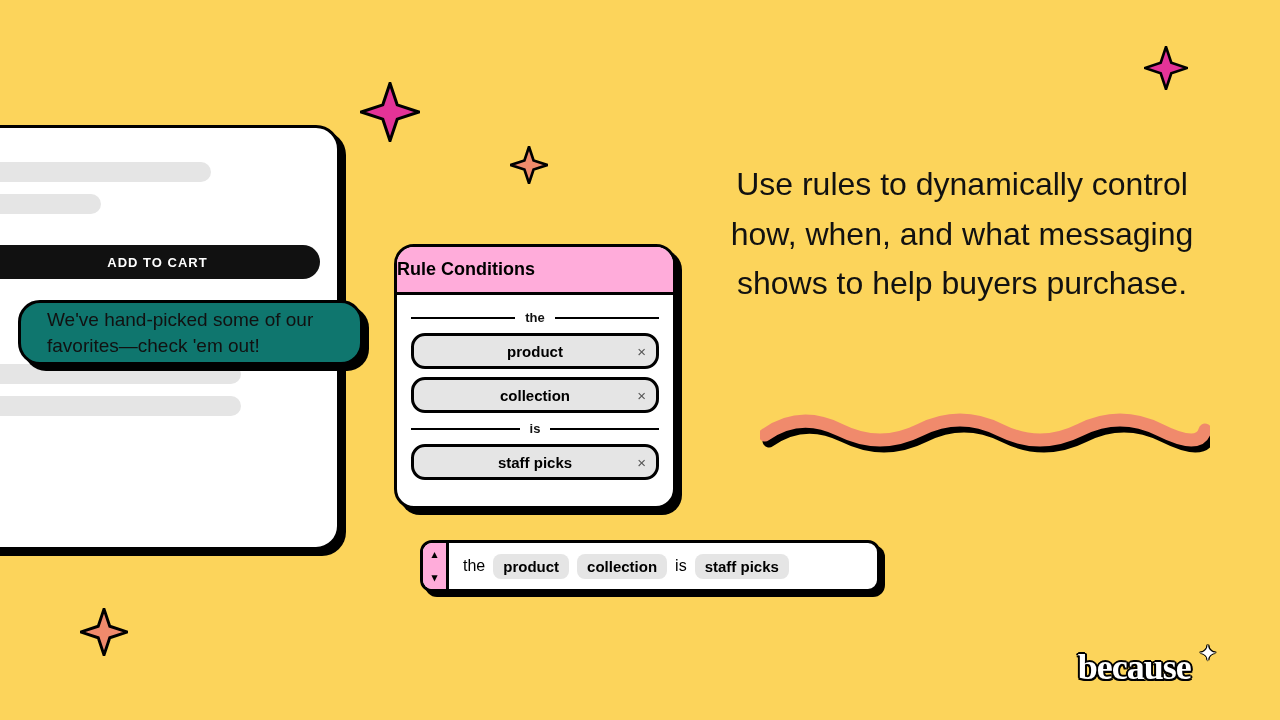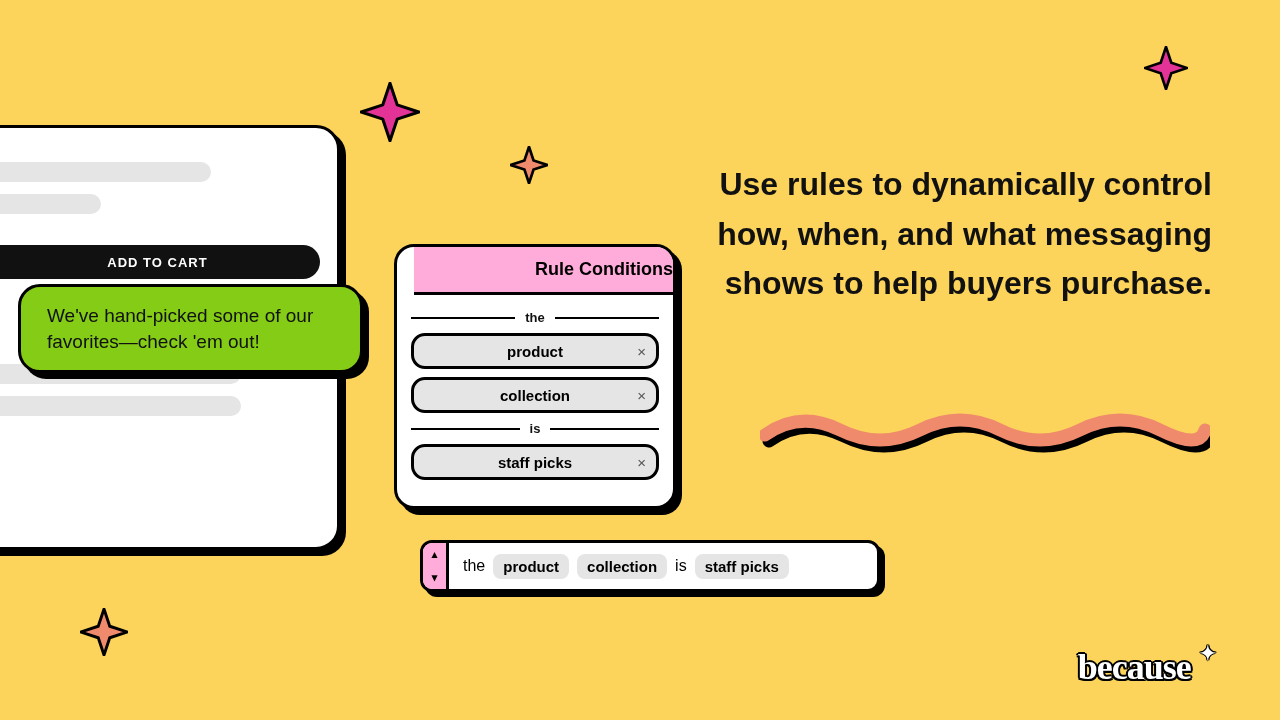--- a/index.html
+++ b/index.html
@@ -50,52 +50,51 @@
     font-weight: 700;
     letter-spacing: 1px;
     display: flex;
     align-items: center;
     justify-content: center;
   }
 
   .callout {
     position: absolute;
     left: 18px;
-    top: 284px;
+    top: 300px;
     width: 345px;
-    background: #84cc16;
+    background: #0f766e;
     border: 3px solid #000;
     border-radius: 22px;
     box-shadow: 6px 6px 0 #000;
-    padding: 16px 26px;
+    padding: 4px 26px;
     font-size: 19px;
     line-height: 1.35;
     color: #111;
   }
 
   
   .rule-panel {
     position: absolute;
     left: 394px;
     top: 244px;
     width: 282px;
     background: #fff;
     border: 3px solid #000;
     border-radius: 20px;
     box-shadow: 6px 6px 0 #000;
     overflow: hidden;
   }
   .rule-header {
     background: #FFACDA;
     border-bottom: 3px solid #000;
-    text-align: right;
+    text-align: left;
     padding: 12px 0;
     font-weight: 800;
     font-size: 18px;
-    margin-left: 17px;
   }
   .rule-body { padding: 8px 14px 18px; }
   .divider-label {
     display: flex;
     align-items: center;
     gap: 10px;
     margin: 7px 0;
     font-size: 13px;
     font-weight: 600;
     color: #111;
@@ -170,23 +169,23 @@
     font-size: 15px;
   }
   .plain { font-size: 16px; }
 
   
   .headline {
     position: absolute;
     right: 68px;
     top: 160px;
     width: 500px;
-    text-align: right;
+    text-align: center;
     font-size: 32px;
-    font-weight: 700;
+    font-weight: 400;
     line-height: 1.55;
     color: #111;
   }
 
   
   .wave {
     position: absolute;
     left: 760px;
     top: 405px;
     width: 450px;

